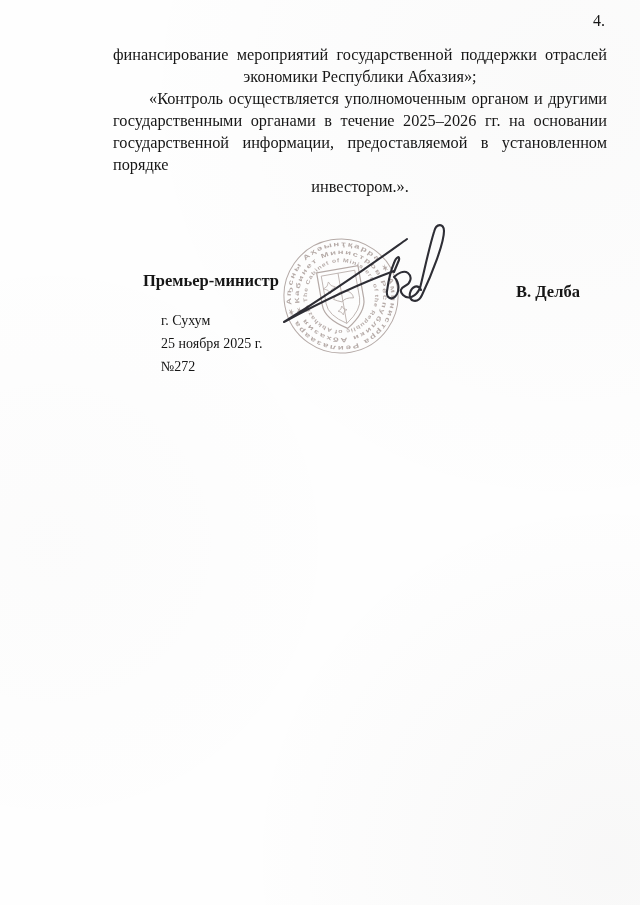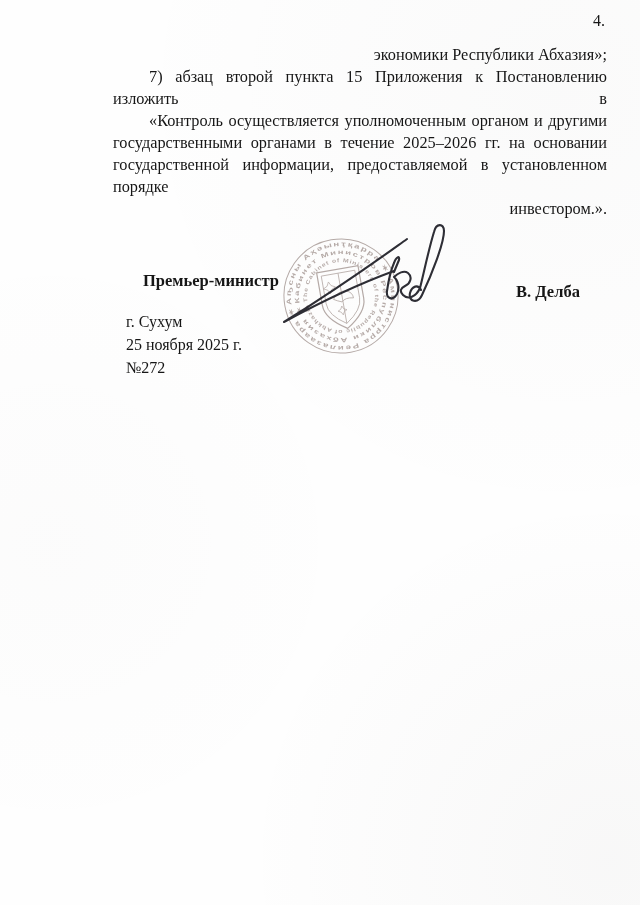--- a/index.html
+++ b/index.html
@@ -19,29 +19,29 @@
       #fefefe;
   }
   .page-number {
     position:absolute; top:12px; left:560px; width:45px;
     font-size:16px; text-align:right;
   }
   .body-text {
     position:absolute; left:113px; top:44px; width:494px;
     font-size:16.3px; line-height:22px;
   }
-  .tline { text-align:right; white-space:normal; }
+  .tline { text-align:center; white-space:normal; }
   .tline.stretch { text-align:justify; text-align-last:justify; }
   .tline.indent { text-indent:36px; }
   .sig-title, .sig-name {
     position:absolute; top:271px; font-size:16.5px; font-weight:bold;
   }
   .sig-title { left:143px; }
   .sig-name  { left:516px;margin-top:11px; }
-  .meta-line { position:absolute; left:126px; font-size:16px; }
+  .meta-line { position:absolute; left:161px; font-size:14px; }
   .meta-place  { top:313px; }
   .meta-date   { top:336px;text-align:right; }
   .meta-number { top:359px; }
   .stamp-svg {
     position:absolute; left:281px; top:236px; width:120px; height:120px;
     opacity:0.78;
   }
   .stamp-svg text {
     font-family:"Liberation Sans", sans-serif;
     font-weight:bold;
@@ -51,22 +51,22 @@
   }
 </style>
 </head>
 <body>
 
 <div class="page">
 
   <div class="page-number">4.</div>
 
   <div class="body-text">
+      <div class="tline stretch">финансирование мероприятий государственной поддержки отраслей</div>
       <div class="tline">экономики Республики Абхазия»;</div>
-      <div class="tline stretch indent">7) абзац второй пункта 15 Приложения к Постановлению изложить в</div>
       <div class="tline stretch indent">«Контроль осуществляется уполномоченным органом и другими</div>
       <div class="tline stretch">государственными органами в течение 2025–2026 гг. на основании</div>
       <div class="tline stretch">государственной информации, предоставляемой в установленном порядке</div>
       <div class="tline">инвестором.».</div>
     </div>
 
   <div class="sig-title">Премьер-министр</div>
   <div class="sig-name">В. Делба</div>
 
   <div class="meta-line meta-place">г. Сухум</div>

